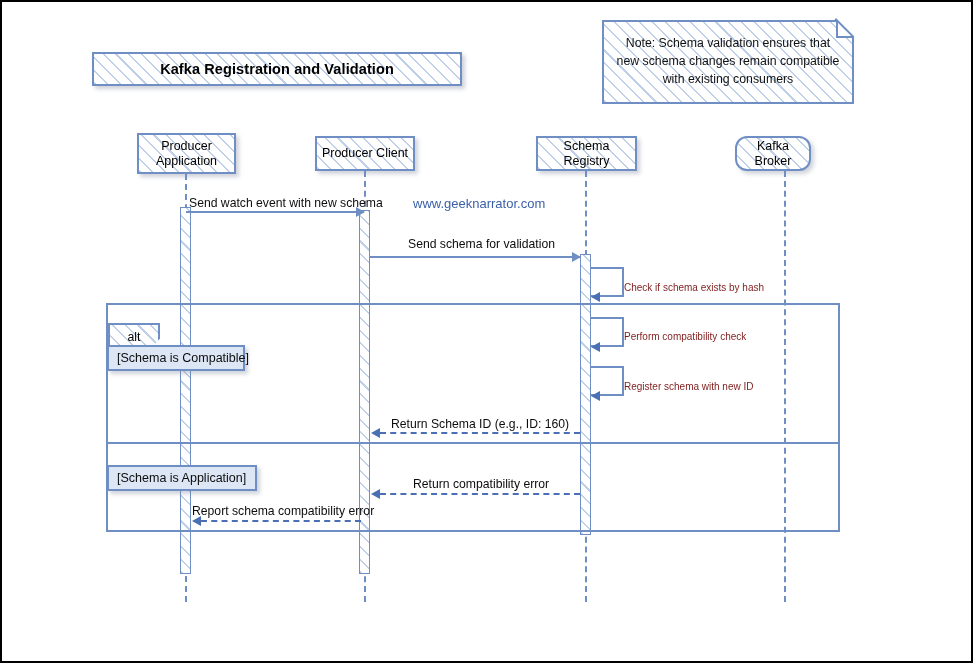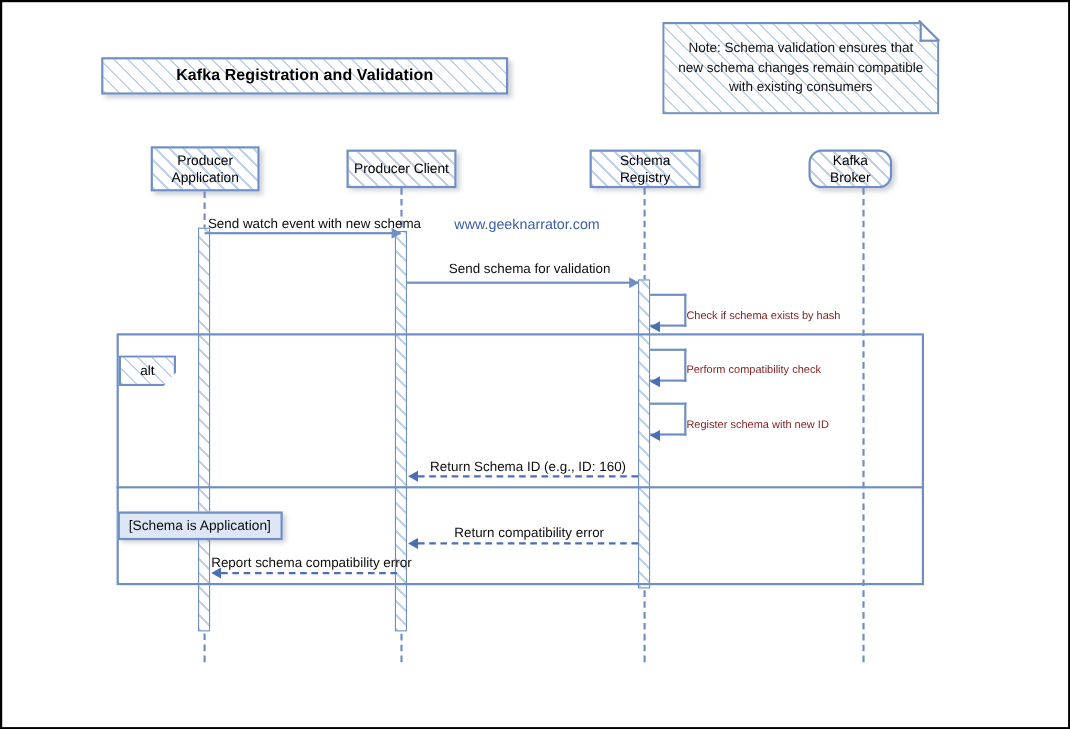--- a/index.html
+++ b/index.html
@@ -285,20 +285,23 @@
   <div class="selfcall" style="left:589px; top:265px;"></div>
   <div class="arrow-left" style="left:589px; top:290px;"></div>
   <div class="selfcall-label" style="left:622px; top:280px;">Check if schema exists by hash</div>
 
   <div id="alt-frame"></div>
   <div id="alt-divider"></div>
   <div id="alt-tag" class="hatch">
     <span>alt</span>
   </div>
 
+  <div class="guard shadow" style="left:105px; top:343px; width:138px;">
+    <span>[Schema is Compatible]</span>
+  </div>
 
   <div class="selfcall" style="left:589px; top:315px;"></div>
   <div class="arrow-left" style="left:589px; top:340px;"></div>
   <div class="selfcall-label" style="left:622px; top:329px;">Perform compatibility check</div>
 
   <div class="selfcall" style="left:589px; top:364px;"></div>
   <div class="arrow-left" style="left:589px; top:389px;"></div>
   <div class="selfcall-label" style="left:622px; top:379px;">Register schema with new ID</div>
 
   <div class="msg-label" style="left:389px; top:415px;">Return Schema ID (e.g., ID: 160)</div>

